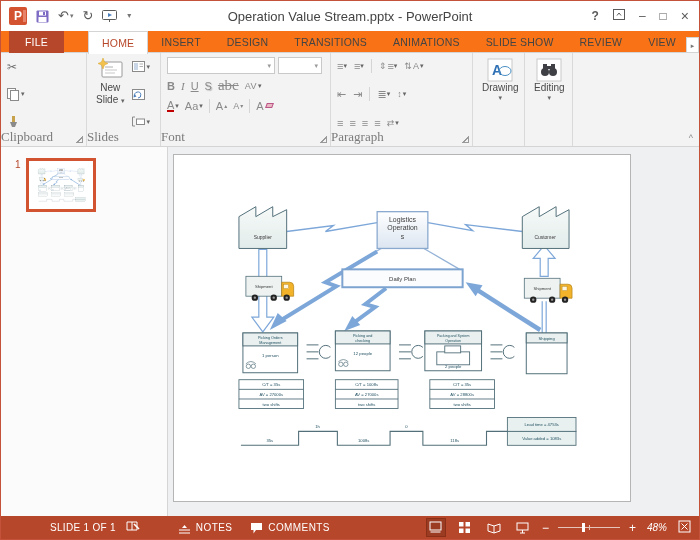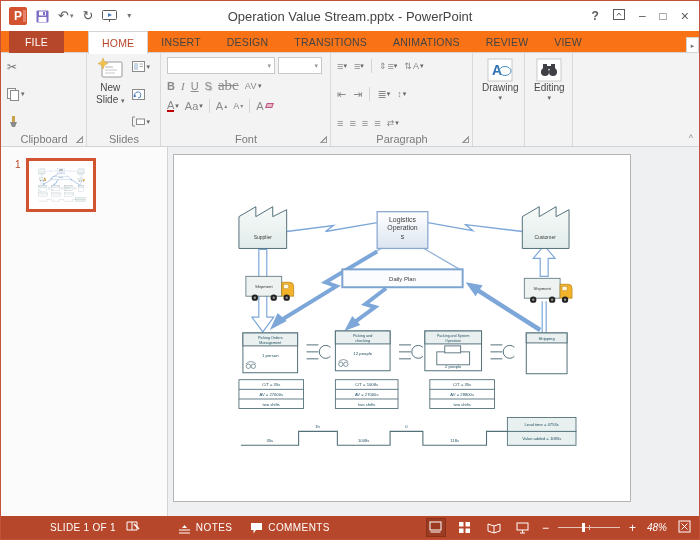--- a/index.html
+++ b/index.html
@@ -21,21 +21,21 @@
   
   .tabrow { height:22px; background:#f97316; display:flex; align-items:flex-start; border-bottom:1px solid #d4d4d4; position:relative; flex-shrink:0; }
   .tab { font-size:10.5px; padding:0 13px; height:22px; line-height:22px; color:#444; letter-spacing:.2px; }
   .tab-file { background:#b7472a; color:#fff; padding:0 16px; margin-left:8px; }
   .tab-active { background:#fff; color:#b7472a; border:1px solid #d4d4d4; border-bottom:none; height:23px; margin-bottom:-1px; z-index:3;margin-left:24px; }
   .tab-scroll { position:absolute; right:0; bottom:-1px; width:13px; height:16px; border:1px solid #d4d4d4; background:#fff; font-size:7px; color:#777; text-align:center; line-height:15px; }
 
   
   .ribbon { height:94px; background:#f3f3f3; border-bottom:1px solid #d4d4d4; display:flex; position:relative; flex-shrink:0; }
   .rgroup { position:relative; border-right:1px solid #dadada; padding:3px 4px 14px 4px; display:flex; }
-  .rgroup-label { position:absolute; bottom:1px; left:0; right:0; text-align:center; font-size:11px; color:#7b7b7b; }
+  .rgroup-label { position:absolute; bottom:1px; left:0; right:0; font-size:13px; color:#7b7b7b;font-family:Liberation Serif, serif; }
   .launcher { position:absolute; bottom:3px; right:3px; width:7px; height:7px; border-right:1px solid #9a9a9a; border-bottom:1px solid #9a9a9a; background:linear-gradient(135deg, transparent 55%, #9a9a9a 55%, #9a9a9a 70%, transparent 70%); }
   .bigbtn { display:flex; flex-direction:column; align-items:center; justify-content:flex-start; padding:2px 5px; font-size:10px; color:#494949; }
   .bigbtn .lbl { line-height:12px; }
   .dd-mark { font-size:7px; color:#666; line-height:8px; }
   .smallcol { display:flex; flex-direction:column; justify-content:space-between; padding:2px 2px; }
   .sbtn { display:flex; align-items:center; gap:2px; height:17px; color:#6a6a6a; font-size:12px; }
   
   .fontgrp { display:flex; flex-direction:column; gap:3px; padding:1px 2px; }
   .combo-row { display:flex; gap:3px; }
   .combo { border:1px solid #c9c9c9; background:#fff; height:17px; display:flex; align-items:center; justify-content:flex-end; padding:0 3px; }
@@ -134,20 +134,21 @@
     </div>
   </div>
 
   <div class="tabrow">
     <span class="tab tab-file">FILE</span>
     <span class="tab tab-active">HOME</span>
     <span class="tab">INSERT</span>
     <span class="tab">DESIGN</span>
     <span class="tab">TRANSITIONS</span>
     <span class="tab">ANIMATIONS</span>
+    <span class="tab">SLIDE SHOW</span>
     <span class="tab">REVIEW</span>
     <span class="tab">VIEW</span>
     <span class="tab-scroll">▸</span>
   </div>
 
   <div class="ribbon">
 
     <div class="rgroup" style="width:86px;">
       <div class="smallcol">
         <span class="sbtn">

